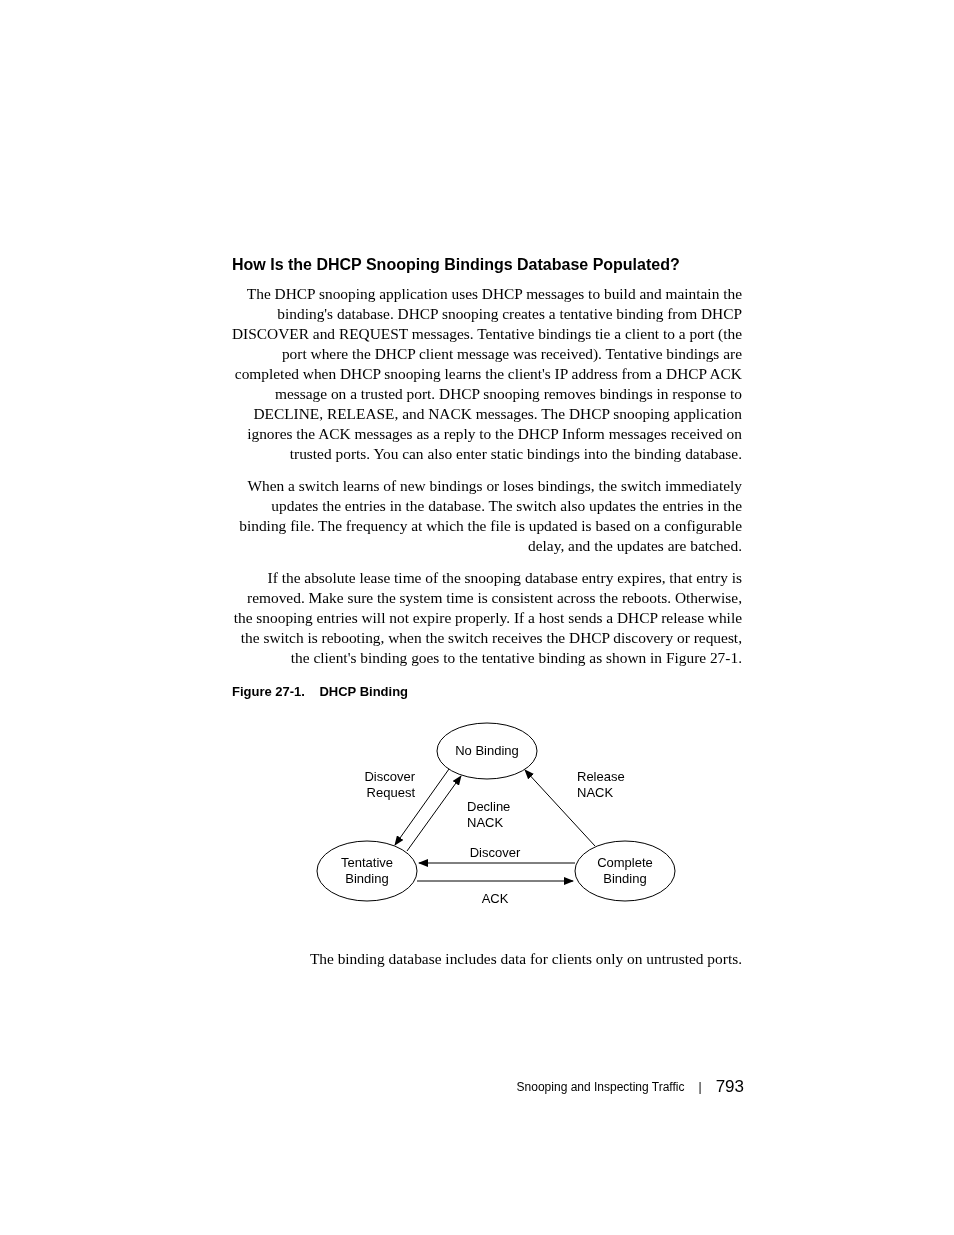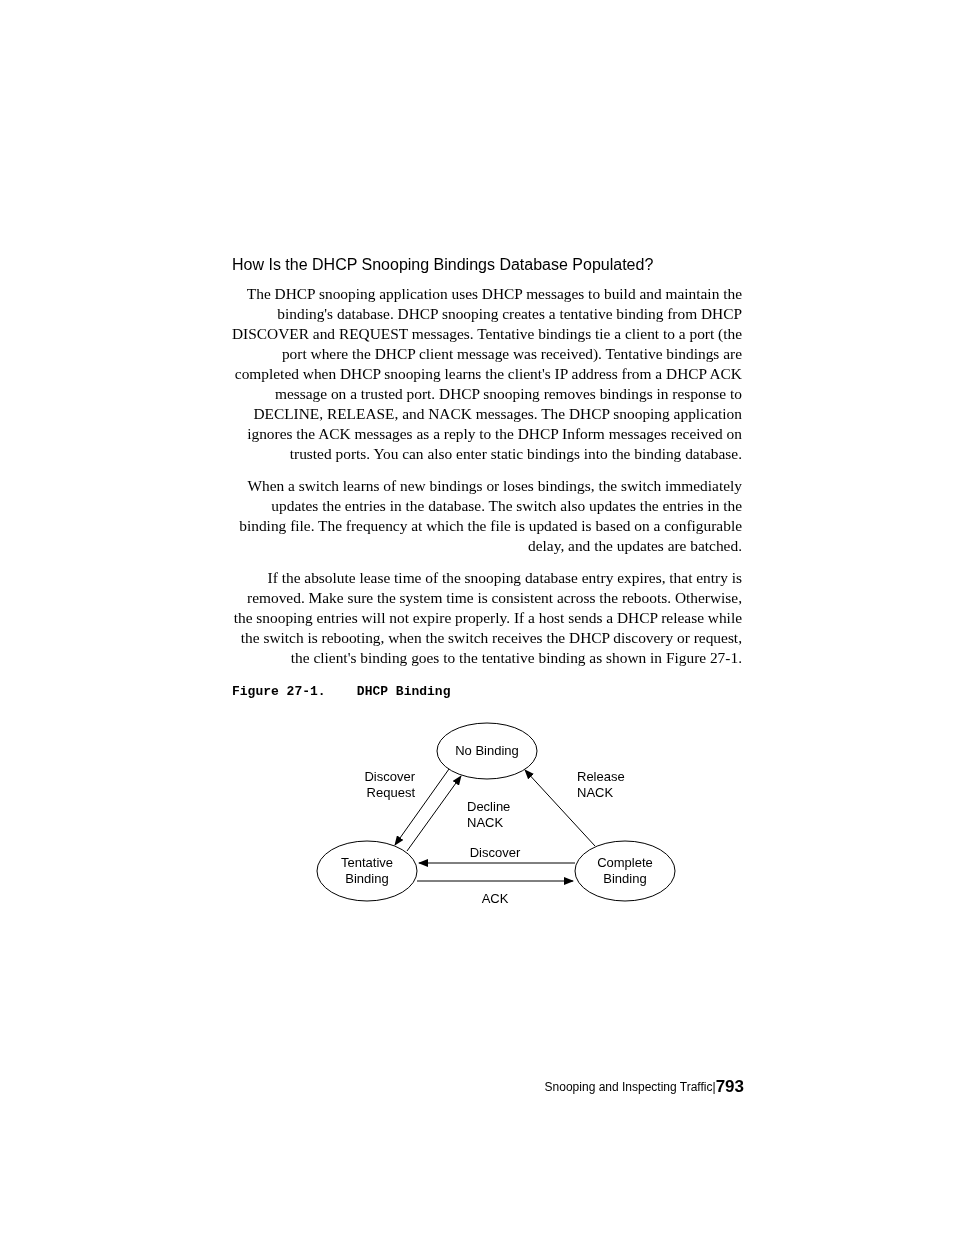--- a/index.html
+++ b/index.html
@@ -12,63 +12,64 @@
     color: #000;
   }
   .content {
     position: absolute;
     left: 232px;
     top: 256px;
     width: 510px;
   }
   .heading {
     font-family: Arial, Helvetica, sans-serif;
-    font-weight: normal;
+    font-weight: bold;
     font-size: 16px;
     margin-bottom: 10px;
   }
   .para {
     font-size: 15.4px;
     line-height: 1.3;
     margin-bottom: 12px;
     text-align: right;
   }
   .fig-caption {
-    font-family: Liberation Mono, monospace;
+    font-family: Liberation Sans, sans-serif;
     font-weight: bold;
     font-size: 13px;
     margin-top: 16px;
     margin-bottom: 12px;
   }
   .diagram {
     width: 440px;
     height: 220px;
     margin: 0 auto 18px auto;
     position: relative;
     text-decoration: underline;
   }
   .footer {
     position: absolute;
     bottom: 138px;
     right: 210px;
     font-size: 12px;
     display: flex;
     align-items: center;
+    gap: 14px;
   }
   .footer-text {
     font-family: Arial, Helvetica, sans-serif;
     font-size: 12px;
   }
   .footer-sep {
     font-family: Arial, Helvetica, sans-serif;
     color: #000;
   }
   .footer-page {
     font-family: Arial, Helvetica, sans-serif;
-    font-weight: bold;
+    font-weight: normal;
     font-size: 17px;
   }
   svg text {
     font-family: Arial, Helvetica, sans-serif;
     font-size: 13px;
   }
 </style>
 </head>
 <body>
 
@@ -118,19 +119,20 @@
       <text x="200" y="116" text-anchor="start">NACK</text>
 
       <text x="310" y="70" text-anchor="start">Release</text>
       <text x="310" y="86" text-anchor="start">NACK</text>
 
       <text x="228" y="146" text-anchor="middle">Discover</text>
       <text x="228" y="192" text-anchor="middle">ACK</text>
     </svg>
   </div>
 
+  <div class="para">The binding database includes data for clients only on untrusted ports.</div>
 </div>
 
 <div class="footer">
   <span class="footer-text">Snooping and Inspecting Traffic</span>
   <span class="footer-sep">|</span>
   <span class="footer-page">793</span>
 </div>
 
 </body></html>

